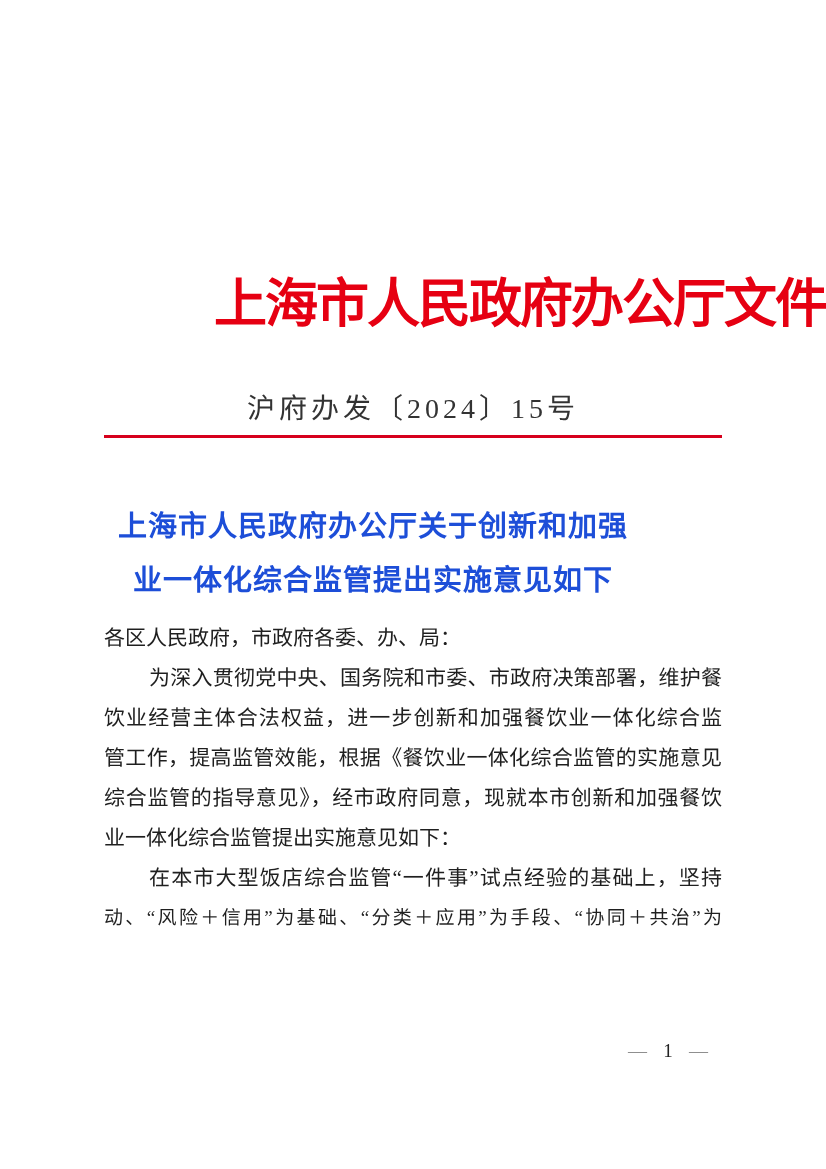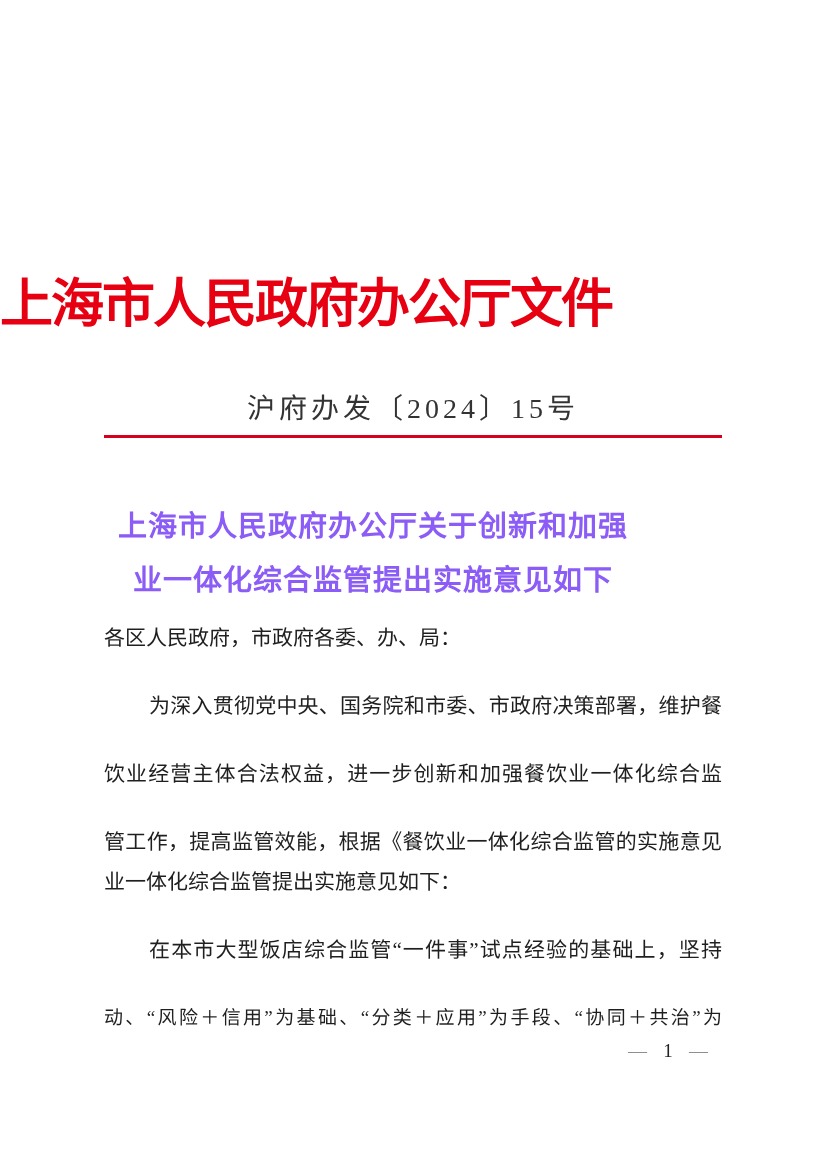--- a/index.html
+++ b/index.html
@@ -14,21 +14,21 @@
     overflow: hidden;
     margin: 0 auto;
   }
 
   
   .letterhead {
     position: absolute;
     top: 266px;
     left: 0;
     width: 826px;
-    text-align: left;
+    text-align: right;
     font-size: 53px;
     line-height: 76px;
     font-weight: bold;
     letter-spacing: -2px;
     color: #e60012;
     font-family: "Liberation Serif", serif;
   }
 
   
   .doc-number {
@@ -54,21 +54,21 @@
   }
 
   
   .doc-title {
     position: absolute;
     top: 499px;
     left: 0;
     width: 746px;
     text-align: center;
     font-weight: bold;
-    color: #8b5cf6;
+    color: #1d4ed8;
     font-size: 29px;
     line-height: 54px;
     letter-spacing: 1px;
   }
 
   
   .doc-body {
     position: absolute;
     top: 618px;
     left: 104px;
@@ -78,21 +78,20 @@
   }
   .bline {
     height: 40px;
     line-height: 40px;
     overflow: hidden;
   }
   .bline.fill {
     text-align: justify;
     text-align-last: justify;
     text-justify: inter-character;
-    margin-top: 28px;
   }
   .bline.indent { text-indent: 45px; }
   .bline.compact { font-size: 19px; }
   .bline.heading {
     font-family: "Liberation Sans", sans-serif;
     font-weight: bold;
     color: #111111;
     font-size: 22px;
   }
 
@@ -126,20 +125,21 @@
     <div>上海市人民政府办公厅关于创新和加强</div>
     <div>业一体化综合监管提出实施意见如下</div>
   </div>
 
   <div class="doc-body">
     <div class="bline">各区人民政府，市政府各委、办、局：</div>
 
     <div class="bline indent fill">为深入贯彻党中央、国务院和市委、市政府决策部署，维护餐</div>
     <div class="bline fill">饮业经营主体合法权益，进一步创新和加强餐饮业一体化综合监</div>
     <div class="bline fill">管工作，提高监管效能，根据《餐饮业一体化综合监管的实施意见</div>
+    <div class="bline fill">综合监管的指导意见》，经市政府同意，现就本市创新和加强餐饮</div>
     <div class="bline">业一体化综合监管提出实施意见如下：</div>
 
 
     <div class="bline indent fill">在本市大型饭店综合监管“一件事”试点经验的基础上，坚持</div>
     <div class="bline fill compact">动、“风险＋信用”为基础、“分类＋应用”为手段、“协同＋共治”为</div>
   </div>
 
   <div class="page-footer">
     <span class="dash">—</span>
     <span class="num">1</span>

